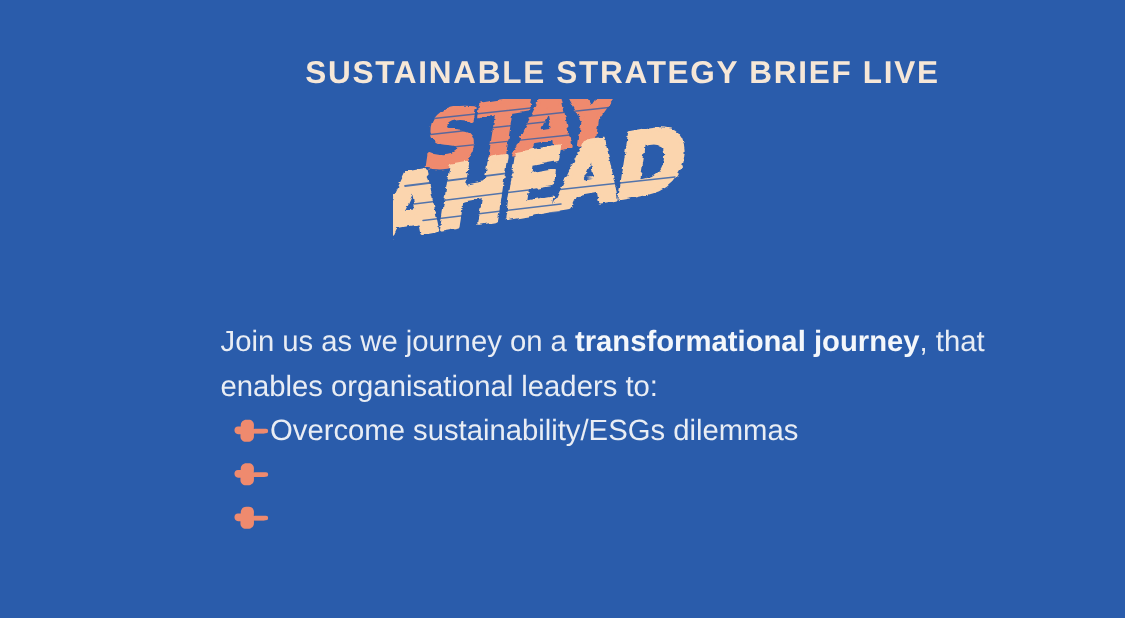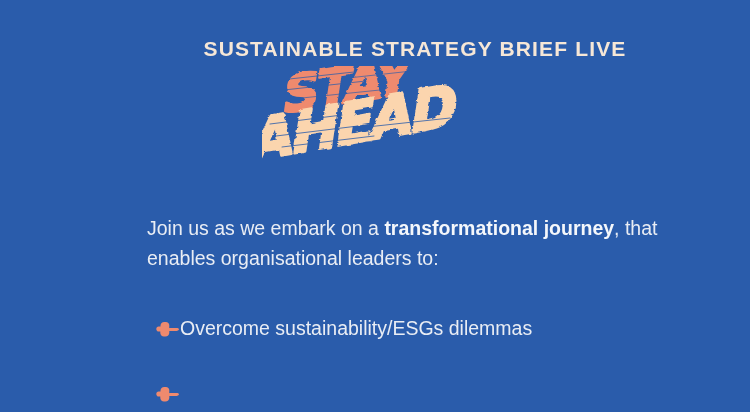--- a/index.html
+++ b/index.html
@@ -80,23 +80,21 @@
   #benefits-list {
     position: absolute;
     left: 156px;
     top: 278px;
     margin: 0;
     padding: 0;
     list-style: none;
   }
   .benefit-row {
     display: flex;
-    align-items: center;
     height: 29px;
-    margin-top: 36px;
   }
   .pointer-icon {
     flex: 0 0 auto;
     width: 23px;
     height: 17px;
     margin-right: 1px;
     position: relative;
     top: 1px;
   }
   .pointer-icon svg {
@@ -159,21 +157,21 @@
       <g filter="url(#brushRough)" mask="url(#streakMaskTop)">
         <text class="brush-word" x="28" y="46" transform="rotate(-9 28 46) skewX(-7)" font-size="50" letter-spacing="-2" fill="#ef8a6e" stroke="#ef8a6e" stroke-width="2.4" stroke-linejoin="round">STAY</text>
       </g>
 
       <g filter="url(#brushRough2)" mask="url(#streakMaskBottom)">
         <text class="brush-word" x="4" y="92" transform="rotate(-10 4 92) skewX(-8)" font-size="56" letter-spacing="-2.5" fill="#fbd5ae" stroke="#fbd5ae" stroke-width="2.8" stroke-linejoin="round">AHEAD</text>
       </g>
     </svg>
   </div>
 
-  <p id="intro-paragraph"><span>Join us as we embark on a </span><b>transformational journey</b><span>, that enables organisational leaders to:</span></p>
+  <p id="intro-paragraph"><span>Join us as we journey on a </span><b>transformational journey</b><span>, that enables organisational leaders to:</span></p>
 
   <ul id="benefits-list">
     <li class="benefit-row">
       <span class="pointer-icon">
         <svg viewBox="0 0 23 17" xmlns="http://www.w3.org/2000/svg" aria-hidden="true">
           <path d="M2.6 5.4c-1.4 0-2.3 1-2.3 2.5s1 2.6 2.4 2.6h1.6v1.6c0 1.9 1.6 3.4 3.6 3.4h1.5c2.2 0 3.9-1.6 3.9-3.7V10h6.6c.8 0 1.4-.6 1.4-1.3s-.6-1.3-1.4-1.3h-6.7l.1-3.2c0-1.9-1.5-3.3-3.4-3.3H8.2C6.1.9 4.5 2.5 4.5 4.6v.8z" fill="#ef8a6e"></path>
           <rect x="12.4" y="6.9" width="10.4" height="2.9" rx="1.45" fill="#ef8a6e"></rect>
         </svg>
       </span>
       <span class="benefit-text">Overcome sustainability/ESGs dilemmas</span>

